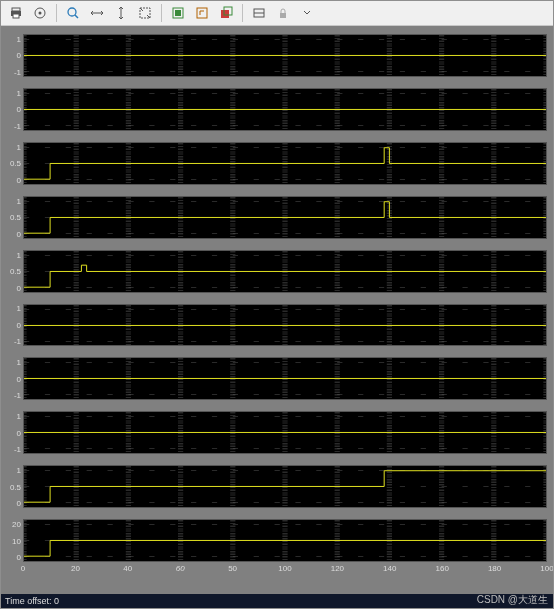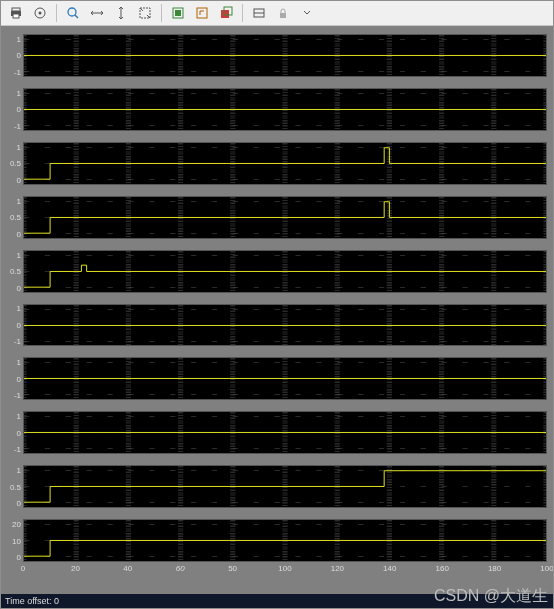--- a/index.html
+++ b/index.html
@@ -18,21 +18,21 @@
   .row{flex:1;display:flex}
   .ylab{width:22px;position:relative;font-size:8px;color:#ddd;font-family:sans-serif}
   .ylab span{position:absolute;right:2px;transform:translateY(-50%);white-space:nowrap}
   .ax{flex:1;background:#000;border:1px solid #555;position:relative;overflow:hidden}
   .ax svg{position:absolute;left:0;top:0;width:100%;height:100%}
   .grid line{stroke:#555;stroke-width:1;stroke-dasharray:1 3}
   .trace{stroke:#e0e020;stroke-width:1;fill:none}
   .xaxis{position:absolute;left:22px;right:6px;bottom:20px;height:10px;font-size:8px;color:#ddd;font-family:sans-serif}
   .xaxis span{position:absolute;transform:translateX(-50%)}
   .status{height:14px;background:#0f172a;color:#ddd;font-size:9px;padding:0 4px;display:flex;align-items:center}
-  .watermark{position:fixed;right:6px;bottom:2px;font-size:16px;color:#bdbdbd;font-family:sans-serif;pointer-events:none}
+  .watermark{position:fixed;right:6px;bottom:2px;font-size:10px;color:#bdbdbd;font-family:sans-serif;pointer-events:none}
 </style>
 </head>
 <body>
 <div class="win">
 
 
   <div class="toolbar">
     <div class="tb" title="Print">
         <svg width="14" height="14">
           <rect x="3" y="2" width="8" height="3" fill="none" stroke="#555"></rect>

